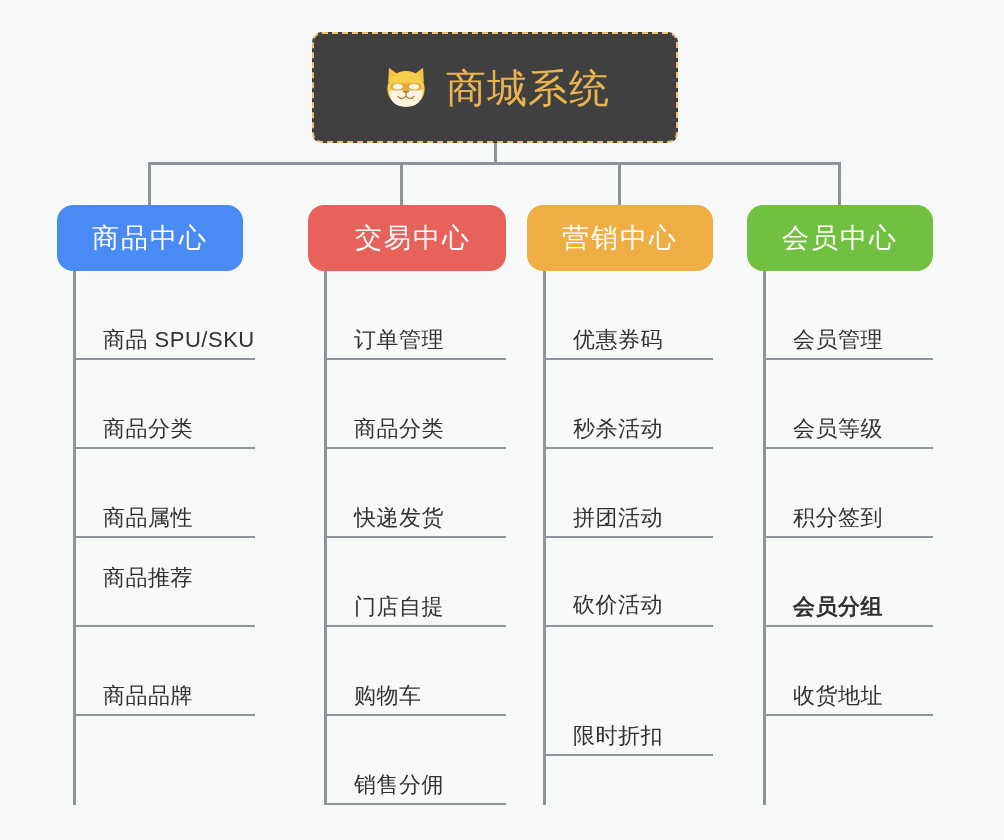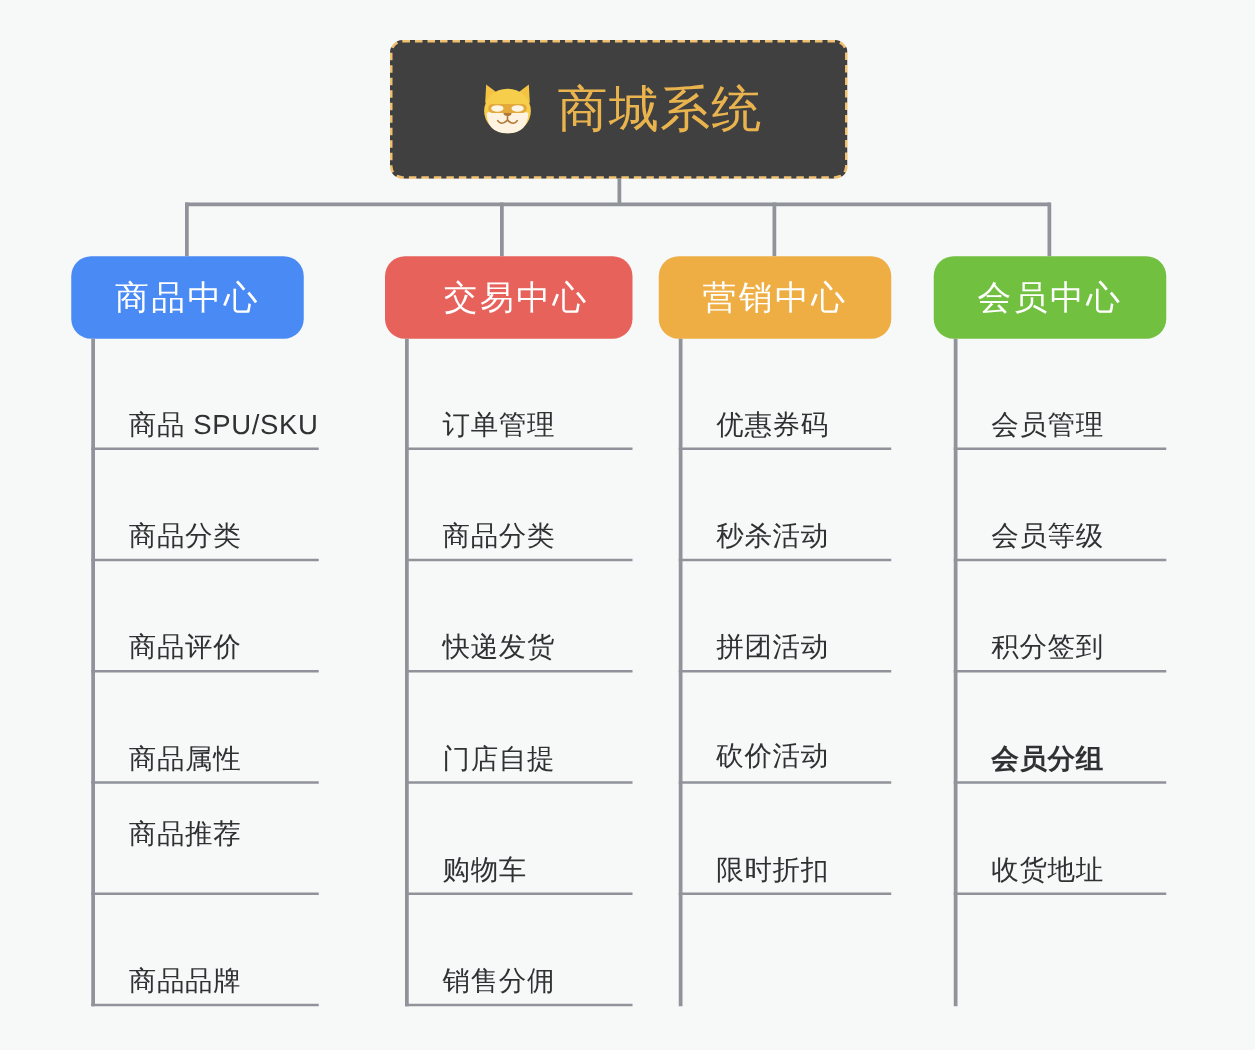--- a/index.html
+++ b/index.html
@@ -162,23 +162,20 @@
     <div class="branch-body">
       <div class="branch-spine" style="background: rgb(144, 147, 153); height: 534px;"></div>
       <ul class="leaf-list">
         <li class="leaf-item" style="border-bottom-color: rgb(144, 147, 153);">
             <span class="leaf-label">商品 SPU/SKU</span>
           </li>
         <li class="leaf-item" style="border-bottom-color: rgb(144, 147, 153);">
             <span class="leaf-label">商品分类</span>
           </li>
         <li class="leaf-item" style="border-bottom-color: rgb(144, 147, 153);">
-            <span class="leaf-label">商品评价</span>
-          </li>
-        <li class="leaf-item" style="border-bottom-color: rgb(144, 147, 153);">
             <span class="leaf-label">商品属性</span>
           </li>
         <li class="leaf-item" style="border-bottom-color: rgb(144, 147, 153); align-items: center;">
             <span class="leaf-label">商品推荐</span>
           </li>
         <li class="leaf-item" style="border-bottom-color: rgb(144, 147, 153);">
             <span class="leaf-label">商品品牌</span>
           </li>
       </ul>
     </div>
@@ -221,21 +218,21 @@
           </li>
         <li class="leaf-item" style="border-bottom-color: rgb(144, 147, 153);">
             <span class="leaf-label">秒杀活动</span>
           </li>
         <li class="leaf-item" style="border-bottom-color: rgb(144, 147, 153);">
             <span class="leaf-label">拼团活动</span>
           </li>
         <li class="leaf-item" style="border-bottom-color: rgb(144, 147, 153); font-family: Liberation Mono, monospace;">
             <span class="leaf-label">砍价活动</span>
           </li>
-        <li class="leaf-item" style="border-bottom-color: rgb(144, 147, 153);">
+        <li class="leaf-item" style="border-bottom-color: rgb(144, 147, 153); margin-top: 40px;">
             <span class="leaf-label">限时折扣</span>
           </li>
       </ul>
     </div>
   </div>
 
   <div class="branch branch-4">
     <div class="branch-header" style="background-color: rgb(114, 192, 64);">会员中心</div>
     <div class="branch-body">
       <div class="branch-spine" style="background: rgb(144, 147, 153); height: 534px;"></div>

